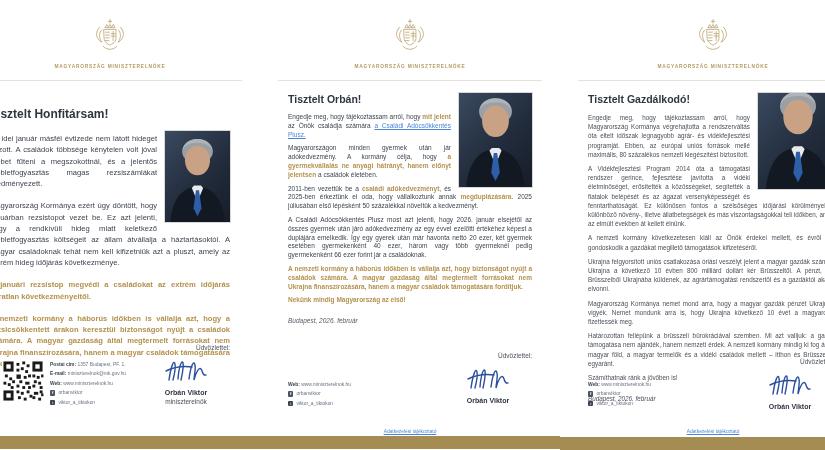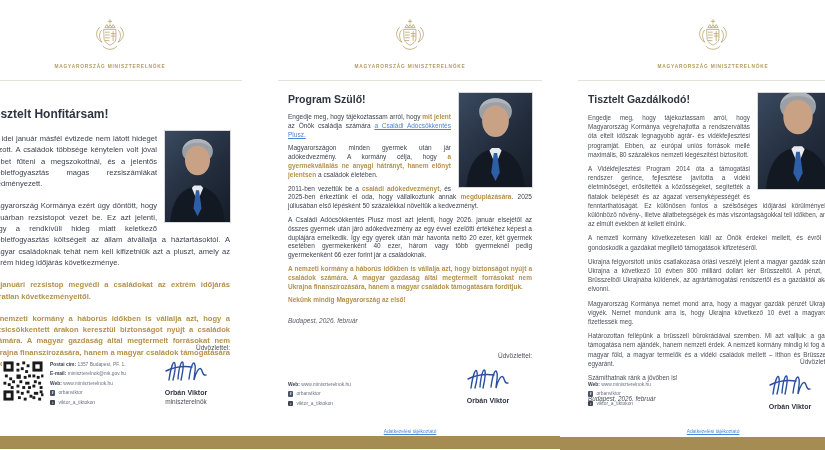--- a/index.html
+++ b/index.html
@@ -233,21 +233,21 @@
       </svg>
     <div class="ministry">MAGYARORSZÁG MINISZTERELNÖKE</div>
     <hr class="divider">
   </div>
   <div class="bodywrap">
     <div class="photo">
       <svg viewBox="0 0 60 80" preserveAspectRatio="xMidYMax slice">
           <use href="#portrait-def"></use>
         </svg>
     </div>
-    <div class="title">Program Szülő!</div>
+    <div class="title">Tisztelt Orbán!</div>
     <div class="paras">
         <p><span class="seg-normal">Engedje meg, hogy tájékoztassam arról, hogy </span><span class="seg-gold">mit jelent</span><span class="seg-normal"> az Önök családja számára </span><a class="seg-link" href="#">a Családi Adócsökkentés Plusz.</a></p>
         <p><span class="seg-normal">Magyarországon minden gyermek után jár adókedvezmény. A kormány célja, hogy </span><span class="seg-gold">a gyermekvállalás ne anyagi hátrányt, hanem előnyt jelentsen</span><span class="seg-normal"> a családok életében.</span></p>
         <p><span class="seg-normal">2011-ben vezettük be a </span><span class="seg-gold">családi adókedvezményt</span><span class="seg-normal">, és 2025-ben érkeztünk el oda, hogy vállalkoztunk annak </span><span class="seg-gold">megduplázására</span><span class="seg-normal">. 2025 júliusában első lépésként 50 százalékkal növeltük a kedvezményt.</span></p>
         <p><span class="seg-normal">A Családi Adócsökkentés Plusz most azt jelenti, hogy 2026. január elsejétől az összes gyermek után járó adókedvezmény az egy évvel ezelőtti értékéhez képest a duplájára emelkedik. Így egy gyerek után már havonta nettó 20 ezer, két gyermek esetében gyermekenként 40 ezer, három vagy több gyermeknél pedig gyermekenként 66 ezer forint jár a családoknak.</span></p>
         <p><span class="seg-gold">A nemzeti kormány a háborús időkben is vállalja azt, hogy biztonságot nyújt a családok számára. A magyar gazdaság által megtermelt forrásokat nem Ukrajna finanszírozására, hanem a magyar családok támogatására fordítjuk.</span></p>
         <p><span class="seg-gold">Nekünk mindig Magyarország az első!</span></p>
       </div>
     <div class="paras date">Budapest, 2026. február</div>
   </div>

